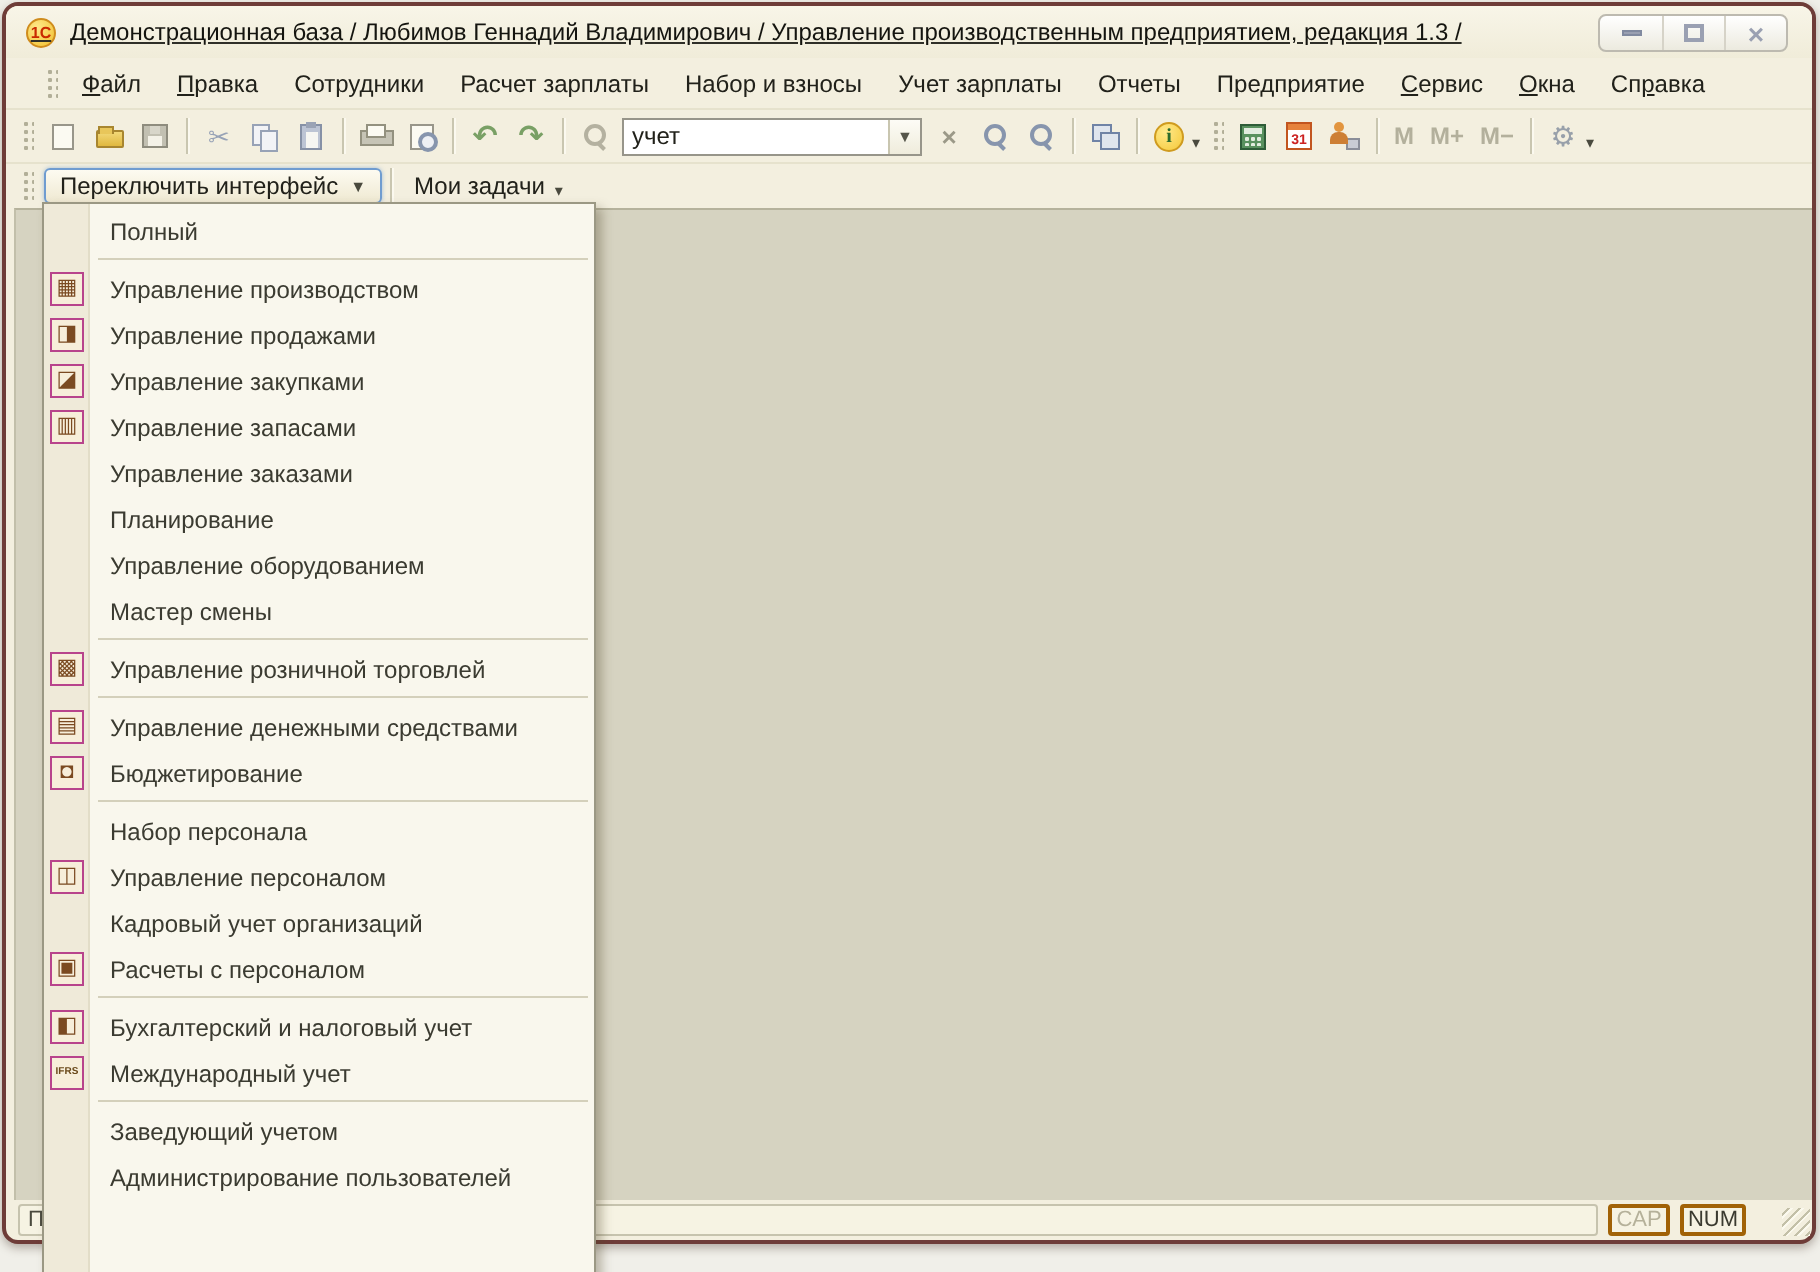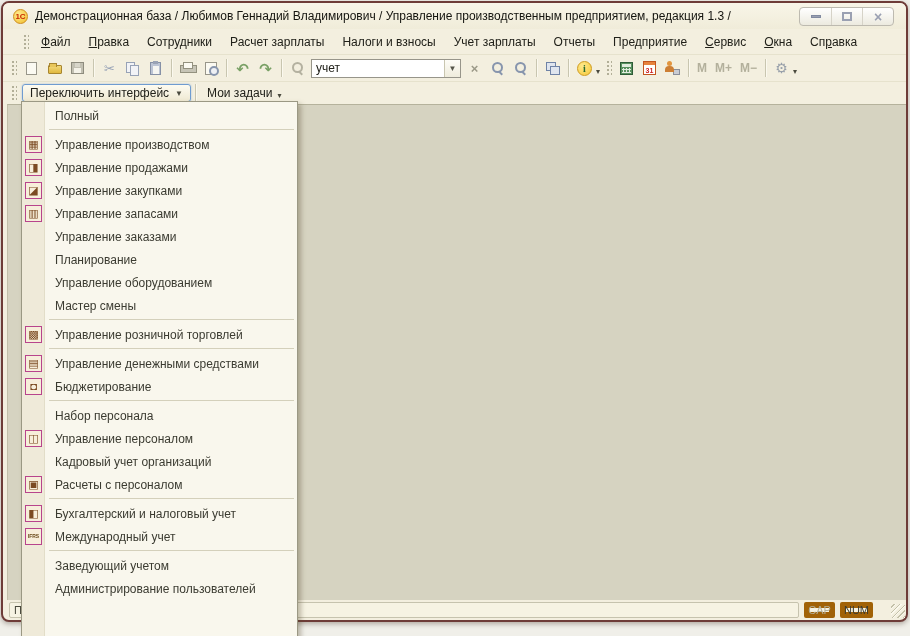--- a/index.html
+++ b/index.html
@@ -6,21 +6,21 @@
   html,body { background:#e9e8e2; }
   body { font-family:"Liberation Sans","DejaVu Sans",sans-serif; color:#2f2f28; }
   #canvas { position:relative; width:910px; height:636px; overflow:hidden; background:#f0efe9; }
 
   
   .window { position:absolute; left:1px; top:1px; width:907px; height:621px;
     background:#f3efdf; border:2px solid #6e3c38; border-radius:8px;
     box-shadow:0 2px 5px rgba(60,40,30,.35); }
 
   .titlebar { position:relative; height:26px; display:flex; align-items:center; padding:12px 10px;
-    border-radius:6px 6px 0 0; background:linear-gradient(#f8f5e8,#f0ecd9); }
+    border-radius:6px 6px 0 0; background:linear-gradient(#f8f5e8,#f0ecd9);text-decoration:underline; }
   .appicon { width:15px; height:15px; border-radius:50%; flex:0 0 auto;
     background:radial-gradient(circle at 35% 30%,#ffe98a,#f0bf2e); border:1px solid #cf8c1d;
     display:flex; align-items:center; justify-content:center;
     font-size:8px; font-weight:bold; color:#c92a00; margin-right:7px; }
   .title-text { font-size:12px; color:#14140f; white-space:nowrap; overflow:hidden;text-align:right; }
   .wc { position:absolute; right:12px; top:4px; height:19px; display:flex;
     background:linear-gradient(#ffffff,#ecead f); background:linear-gradient(#ffffff,#eceadf);
     border:1px solid #bdbab0; border-radius:4px; overflow:hidden; }
   .wc .wcb { width:31px; display:flex; align-items:center; justify-content:center; border-left:1px solid #d6d3c8; cursor:default; }
   .wc .wcb:first-child { border-left:none; }
@@ -107,21 +107,21 @@
   .switch-btn .caret { margin:2px 0 0 6px; }
   .tasks-btn { display:flex; align-items:center; height:18px; padding:0 7px; font-size:12px; color:#21211a; }
   .tasks-btn .caret { margin:6px 0 0 5px; }
 
   
   .workspace { position:absolute; left:4px; top:101px; width:899px; height:496px;
     background:#d6d3c1; border-top:1px solid #b5b29c; border-left:1px solid #c2bfaa; }
   .statusbar { position:absolute; left:4px; top:597px; width:899px; height:21px; }
   .stfield { position:absolute; left:2px; top:2px; width:790px; height:16px; background:#f6f3e3;
     border:1px solid #c6c3ae; border-radius:2px; font-size:11px; color:#4a4a3e; padding:1px 4px; overflow:hidden; }
-  .stbox { position:absolute; top:2px; height:16px; background:#f6f3e3; border:6px solid #a16207; border-radius:2px;
+  .stbox { position:absolute; top:2px; height:16px; background:#f6f3e3; border:2px solid #a16207; border-radius:2px;
     font-size:11px; display:flex; align-items:center; justify-content:center; }
   .stbox.cap { left:797px; width:31px; color:#b5b19a; }
   .stbox.num { left:833px; width:33px; color:#3b3b30; }
   .resize-grip { position:absolute; right:1px; top:4px; width:14px; height:14px;
     background:repeating-linear-gradient(135deg,transparent 0 2px,#c3c0a8 2px 3px,#fbf9ee 3px 4px); }
 
   
   .menu { position:absolute; left:21px; top:101px; width:277px; height:629px; z-index:50;
     background:#f9f7ed; border:1px solid #9b9884; box-shadow:3px 3px 5px rgba(80,70,40,.35);
     padding-top:2px; overflow:hidden; }
@@ -159,21 +159,21 @@
       </div>
     </div>
 
     <div class="menubar">
       <span class="grip"></span>
       <span style="display:flex;">
           <span class="mbi"><u>Ф</u>айл</span>
           <span class="mbi"><u>П</u>равка</span>
           <span class="mbi">Сотрудники</span>
           <span class="mbi">Расчет зарплаты</span>
-          <span class="mbi">Налоги и взносы</span>
+          <span class="mbi">Набор и взносы</span>
           <span class="mbi">Учет зарплаты</span>
           <span class="mbi">Отчеты</span>
           <span class="mbi">Предприятие</span>
           <span class="mbi"><u>С</u>ервис</span>
           <span class="mbi"><u>О</u>кна</span>
           <span class="mbi">Сп<u>р</u>авка</span>
         </span>
     </div>
 
     <div class="tb">

